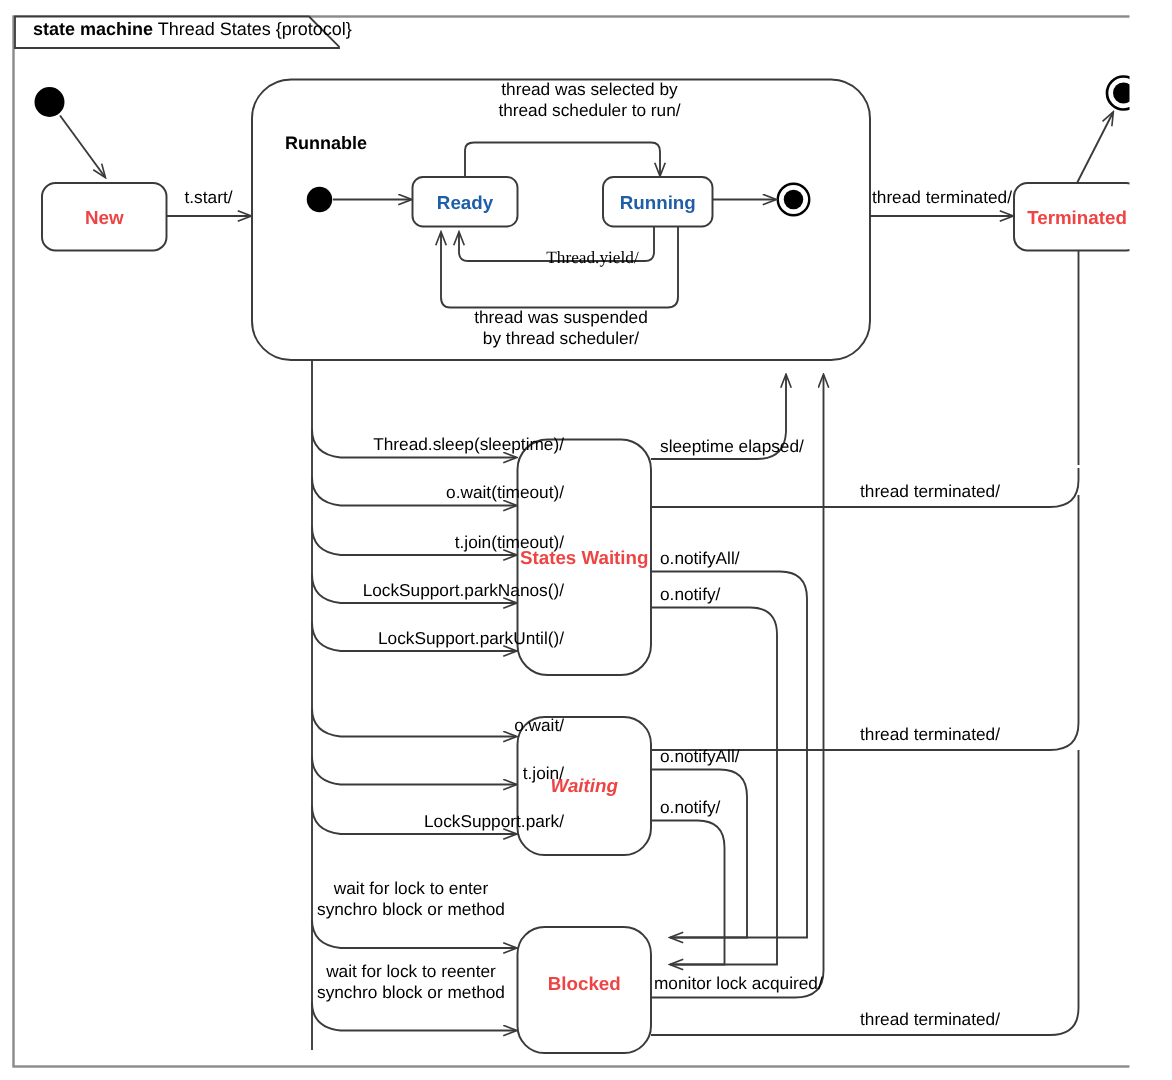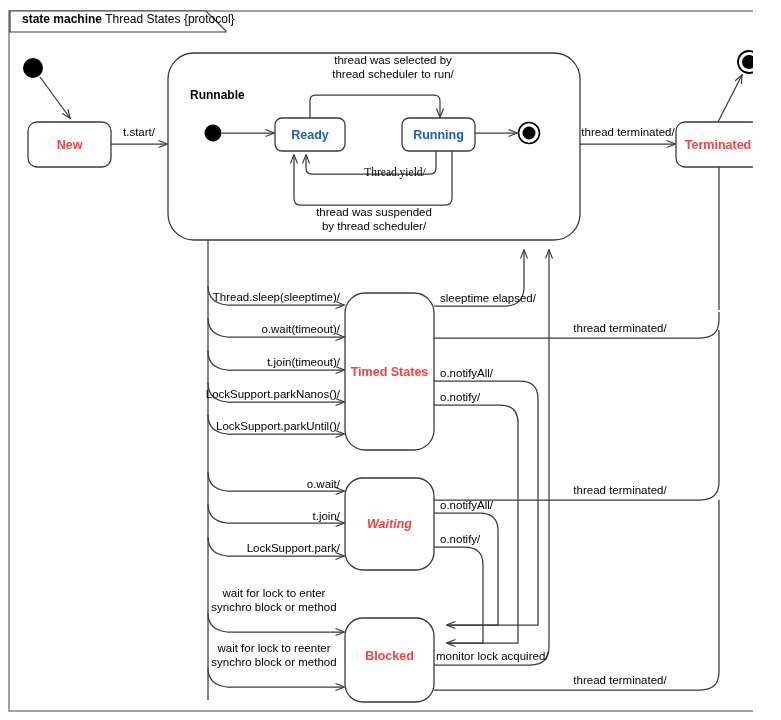--- a/index.html
+++ b/index.html
@@ -1,21 +1,21 @@
 <!DOCTYPE html>
 <html><head>
 <meta charset="utf-8">
 <style>
   html,body{margin:0;padding:0;background:#ffffff;}
   body{font-family:"Liberation Sans",sans-serif;}
   #stage{position:relative;width:753px;height:720px;overflow:hidden;background:#ffffff;}
   #diagram{position:absolute;left:0;top:0;width:781px;height:720px;}
   .lbl{position:absolute;font-family:"Liberation Sans",sans-serif;font-size:11.5px;color:#000000;white-space:nowrap;line-height:13px;}
   .lbl.c{transform:translateX(-50%);text-align:center;}
-  .lbl.r{transform:translateX(-100%);text-align:left;}
+  .lbl.r{transform:translateX(-100%);text-align:left;margin-left:36px;}
   .statelbl{position:absolute;font-size:12.5px;font-weight:bold;color:#ef4444;transform:translate(-50%,-50%);white-space:nowrap;}
   .statelbl.blue{color:#1F5FA8;font-weight:bold;}
   .frame-title{position:absolute;left:22px;top:12px;font-size:12px;color:#000000;white-space:nowrap;}
   .frame-title b{font-weight:bold;}
   .regionlbl{position:absolute;font-size:12px;font-weight:bold;color:#000000;white-space:nowrap;}
 </style>
 </head>
 <body>
 
 <div id="stage">
@@ -100,21 +100,21 @@
   <div class="frame-title">
     <b>state machine</b>
     <span>Thread States {protocol}</span>
   </div>
 
   <div class="regionlbl" style="left:190px; top:59px;margin-top:29px;">Runnable</div>
 
   <div class="statelbl" style="left:69.5px; top:145px;">New</div>
   <div class="statelbl blue" style="left:310px; top:135px;">Ready</div>
   <div class="statelbl blue" style="left:438.5px; top:135px;">Running</div>
-  <div class="statelbl" style="left:389.5px; top:372px;">Timed States</div>
+  <div class="statelbl" style="left:389.5px; top:372px;">States Waiting</div>
   <div class="statelbl" style="left:389.5px; top:524px;font-style:italic;">Waiting</div>
   <div class="statelbl" style="left:389.5px; top:656px;">Blocked</div>
   <div class="statelbl" style="left:718px; top:145px;">Terminated</div>
 
   <div class="lbl c" style="left:139px; top:126px;">t.start/</div>
   <div class="lbl c" style="left:393px; top:54px;">thread was selected by</div>
   <div class="lbl c" style="left:393px; top:68px;text-align:right;">thread scheduler to run/</div>
   <div class="lbl c" style="left:395px; top:166px;font-family:Liberation Serif, serif;">Thread.yield/</div>
   <div class="lbl c" style="left:374px; top:206px;">thread was suspended</div>
   <div class="lbl c" style="left:374px; top:220px;">by thread scheduler/</div>

